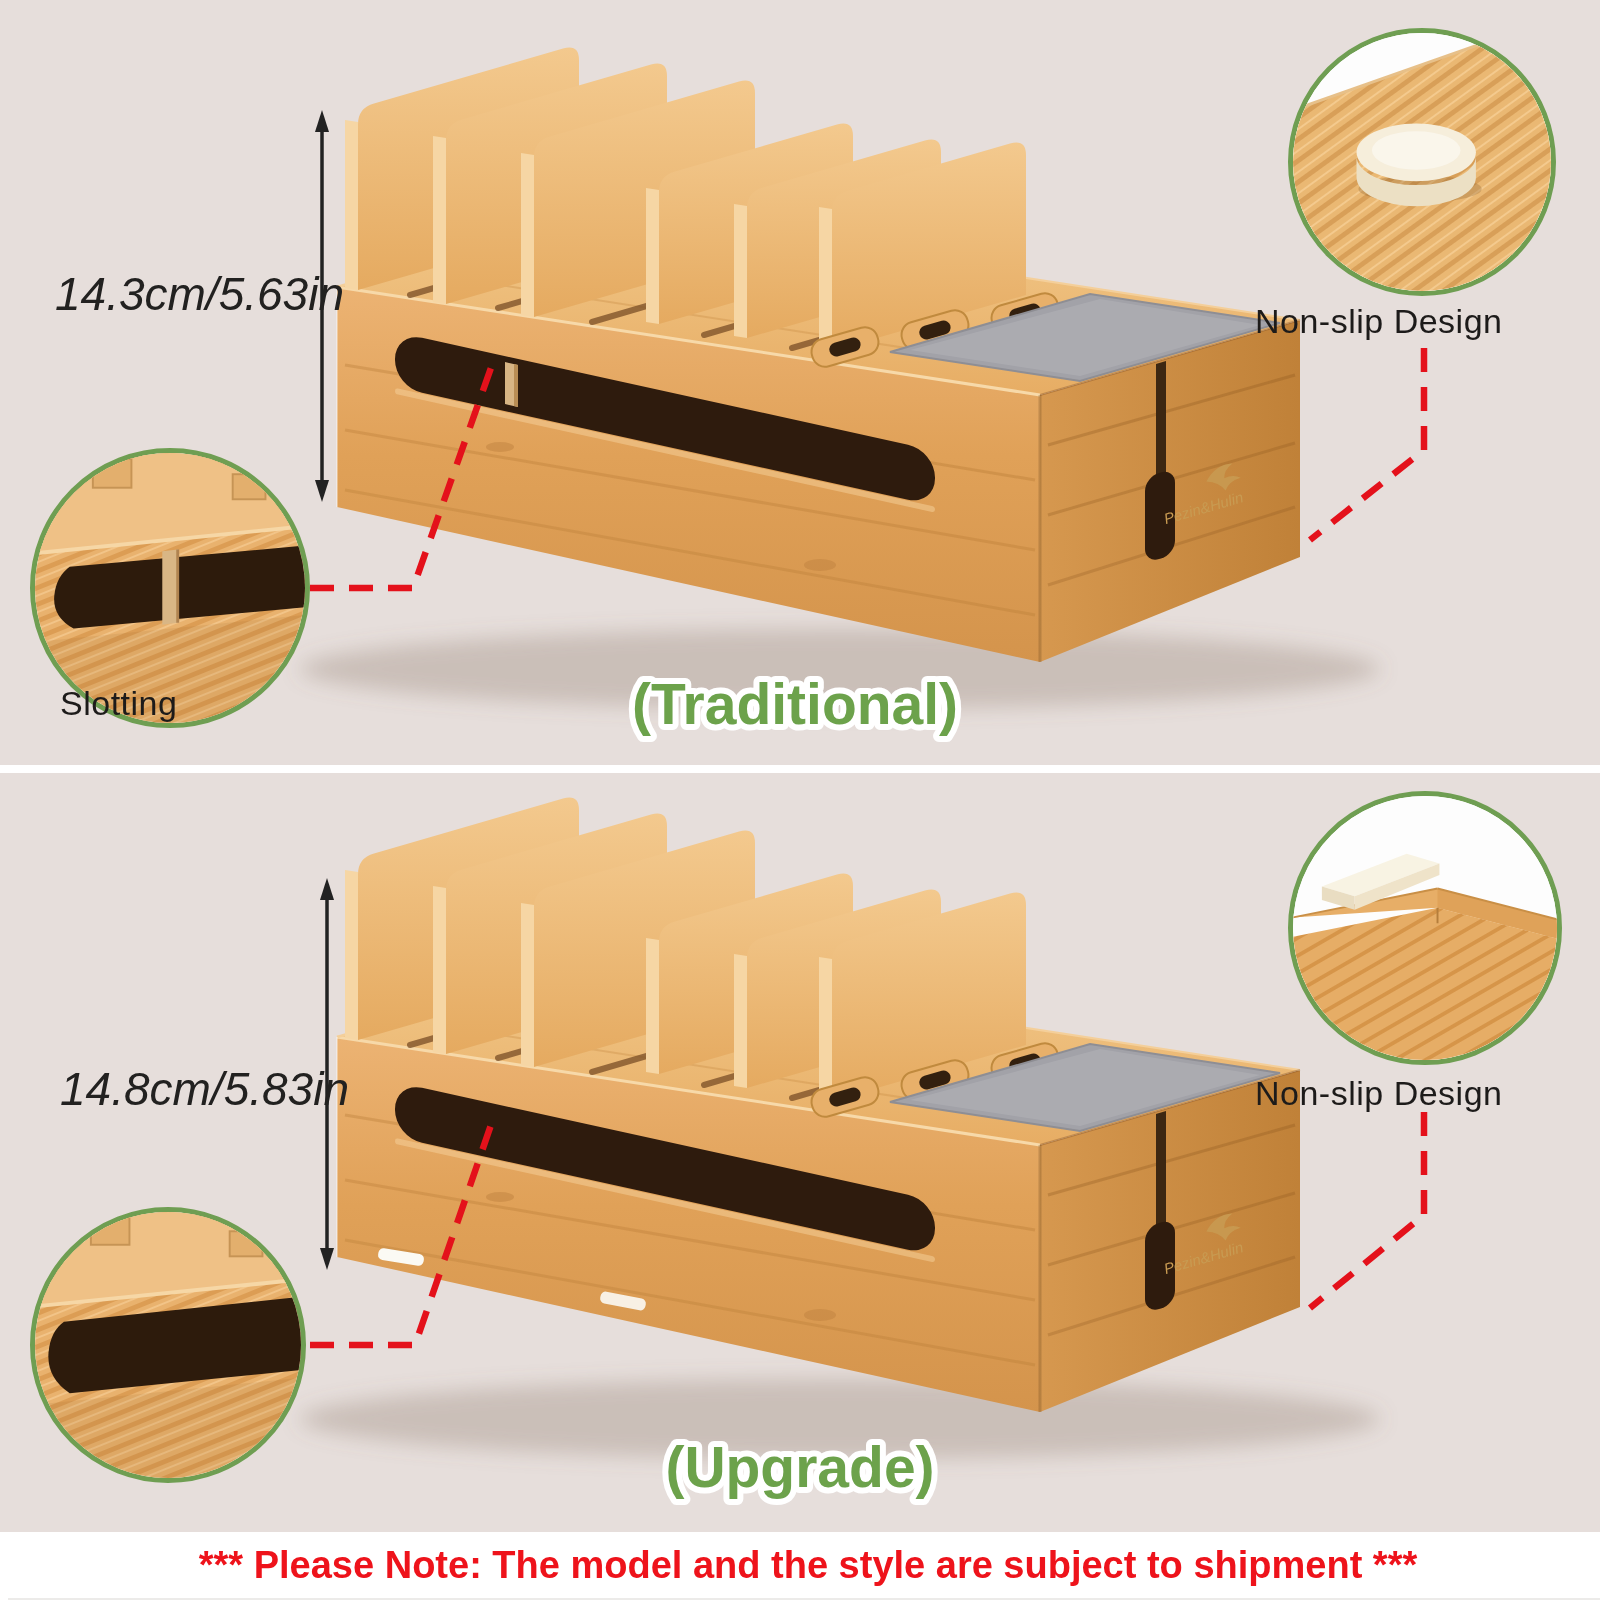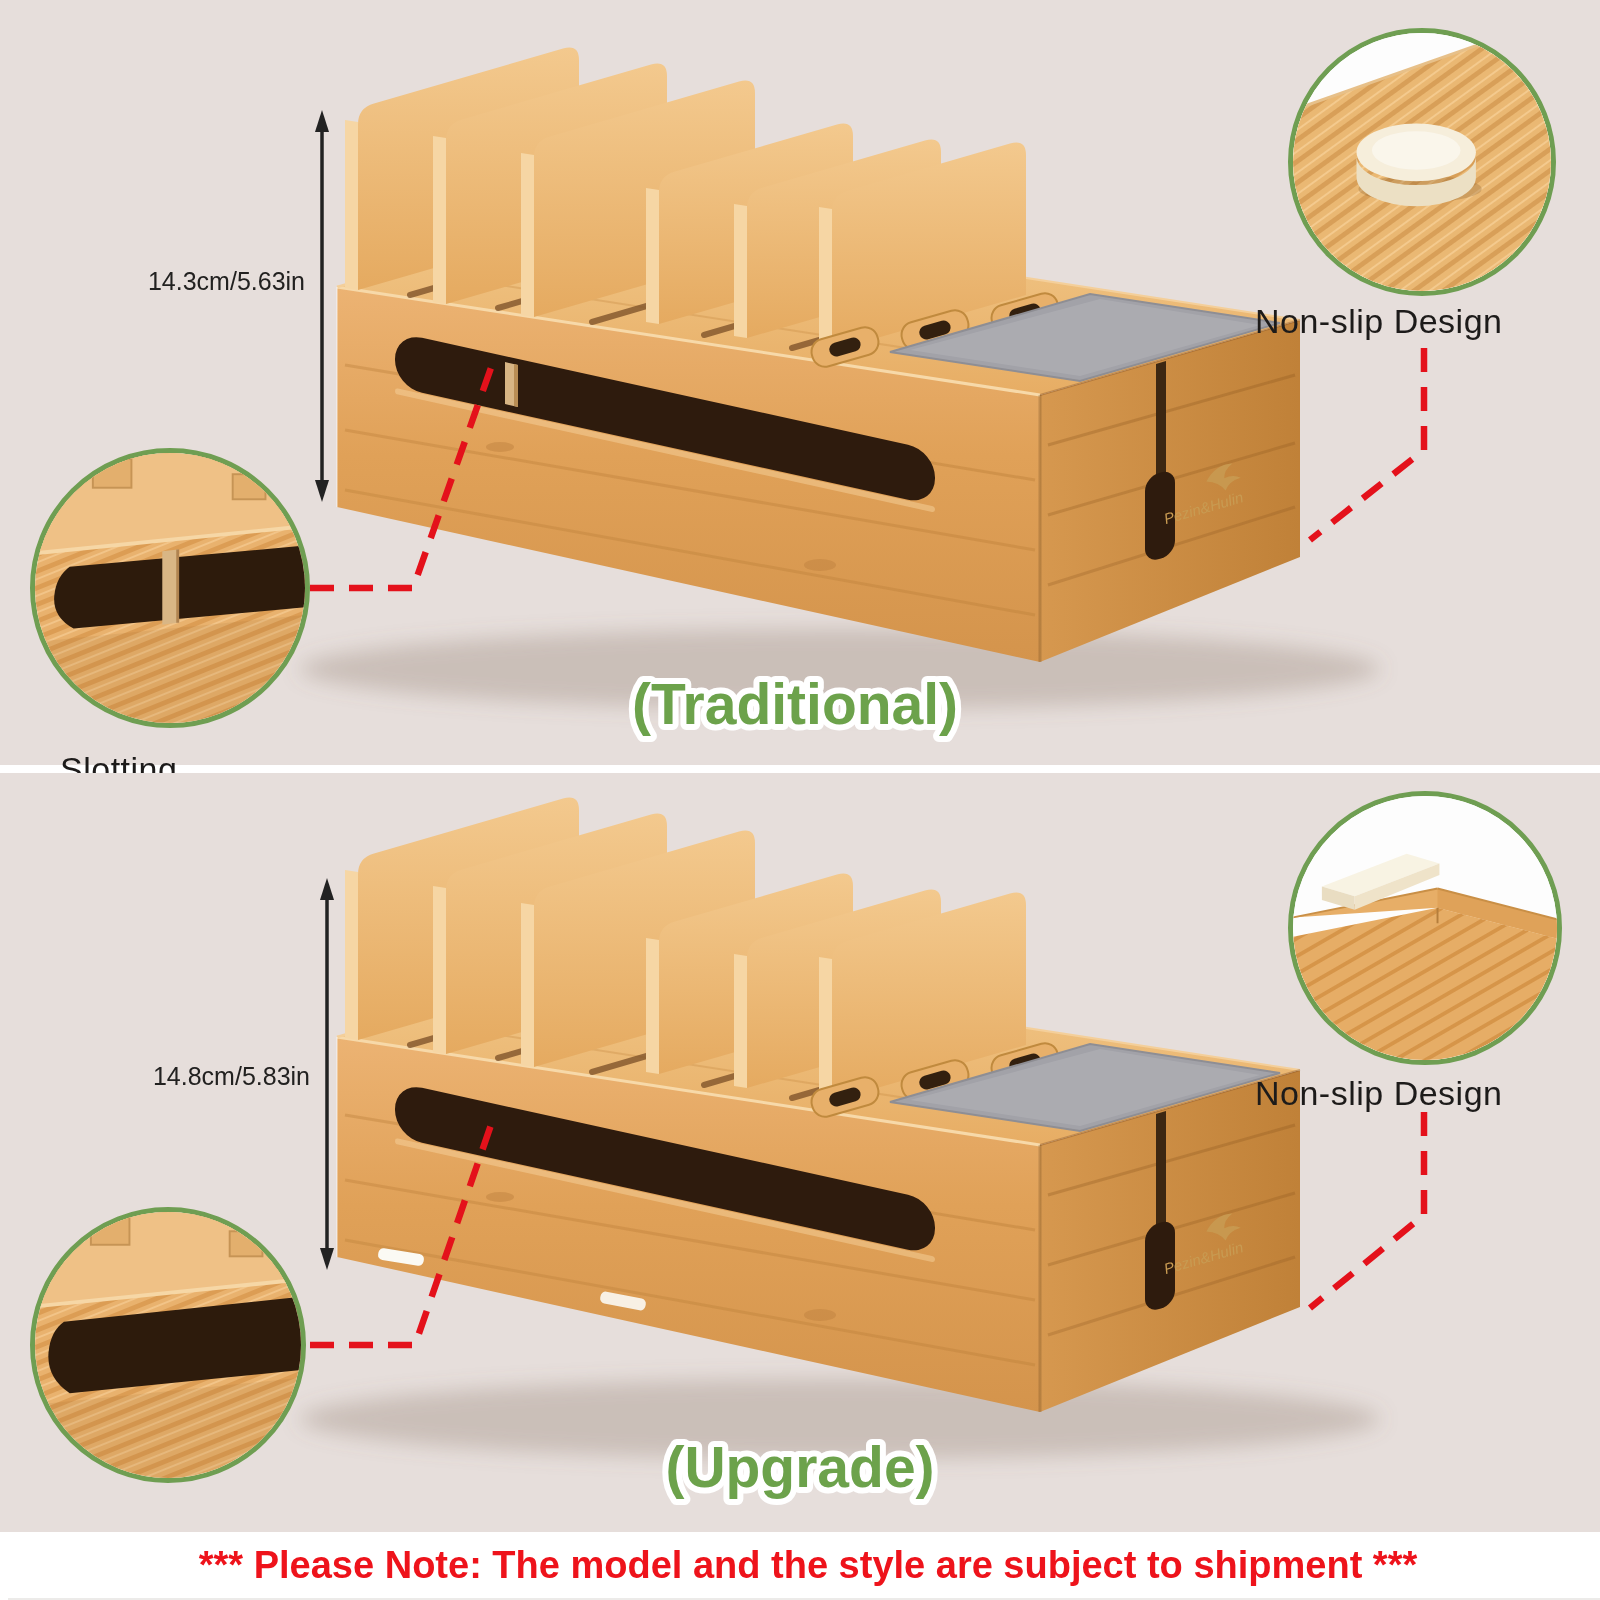--- a/index.html
+++ b/index.html
@@ -5,21 +5,21 @@
   html,body{margin:0;padding:0;background:#ffffff;}
   body{font-family:"Liberation Sans", sans-serif;}
   #canvas{position:relative;width:1600px;height:1600px;background:#ffffff;overflow:hidden;}
   .panel{position:absolute;left:0;width:1600px;background:#e6dedb;}
   .panel.top{top:0;height:765px;}
   .panel.bottom{top:773px;height:759px;}
   .overlay{position:absolute;left:0;top:0;}
   .callout-circle{position:absolute;border-radius:50%;border:5px solid #6f9e52;overflow:hidden;background:#fff;box-sizing:border-box;}
   .callout-circle svg{display:block;width:100%;height:100%;}
   .callout-label{position:absolute;color:#1d1b1a;font-size:34px;letter-spacing:0.5px;}
-  .dim-label{position:absolute;color:#222120;font-size:25px;text-align:right;}
+  .dim-label{position:absolute;color:#222120;font-size:46px;text-align:right;font-style:italic;}
   .note-bar{position:absolute;left:8px;top:1532px;width:1600px;height:68px;background:#ffffff;display:flex;align-items:center;justify-content:center;border-bottom:2px solid #ecebe9;box-sizing:border-box;}
   .note-text{color:#ee131b;font-size:38px;font-weight:bold;white-space:nowrap;}
   .heading-text{font-size:57px;font-weight:bold;fill:#6ca24b;stroke:#ffffff;stroke-width:12px;paint-order:stroke;stroke-linejoin:round;}
   .engraving{font-size:15px;font-style:italic;fill:#c89b52;}
 </style>
 </head>
 <body>
 
 <svg width="0" height="0" style="position:absolute" aria-hidden="true">
   <defs>
@@ -166,21 +166,21 @@
         <polygon points="0,0 280,0 280,76 0,104" fill="#efc186"></polygon>
         <rect x="60" y="6" width="40" height="30" fill="#e3af6d" stroke="#c69455" stroke-width="2"></rect>
         <rect x="205" y="22" width="34" height="26" fill="#e3af6d" stroke="#c69455" stroke-width="2"></rect>
         <line x1="0" y1="104" x2="280" y2="76" stroke="#f6d7a6" stroke-width="4"></line>
         <path d="M36,118 L280,96 L280,160 L40,182 Q18,170 20,148 Q22,128 36,118 Z" fill="#2d1b0c"></path>
         <polygon points="132,102 148,100 148,176 132,178" fill="#d9b685"></polygon>
         <line x1="148" y1="100" x2="148" y2="176" stroke="#b08350" stroke-width="3"></line>
         <polygon points="0,196 280,168 280,280 0,280" fill="rgba(150,95,40,0.12)"></polygon>
       </svg>
     </div>
-    <div class="callout-label" style="left:60px;top:750px;width:200px;">Slotting</div>
+    <div class="callout-label" style="left:60px;top:684px;width:200px;">Slotting</div>
 
     <div class="callout-circle" style="left:1288px;top:28px;width:268px;height:268px;">
       <svg viewBox="0 0 268 268">
         <rect width="268" height="268" fill="#fdfdfd"></rect>
         <polygon points="0,80 210,6 268,40 268,268 0,268" fill="url(#wgB)"></polygon>
         <line x1="0" y1="80" x2="210" y2="6" stroke="#e7c089" stroke-width="3"></line>
         <line x1="210" y1="6" x2="268" y2="40" stroke="#e7c089" stroke-width="3"></line>
         <ellipse cx="132" cy="162" rx="64" ry="14" fill="rgba(140,95,45,0.30)"></ellipse>
         <path d="M66,128 A62,30 0 0 0 190,128 L190,150 A62,30 0 0 1 66,150 Z" fill="#ece0c4"></path>
         <ellipse cx="128" cy="124" rx="62" ry="30" fill="#f6eedb"></ellipse>

